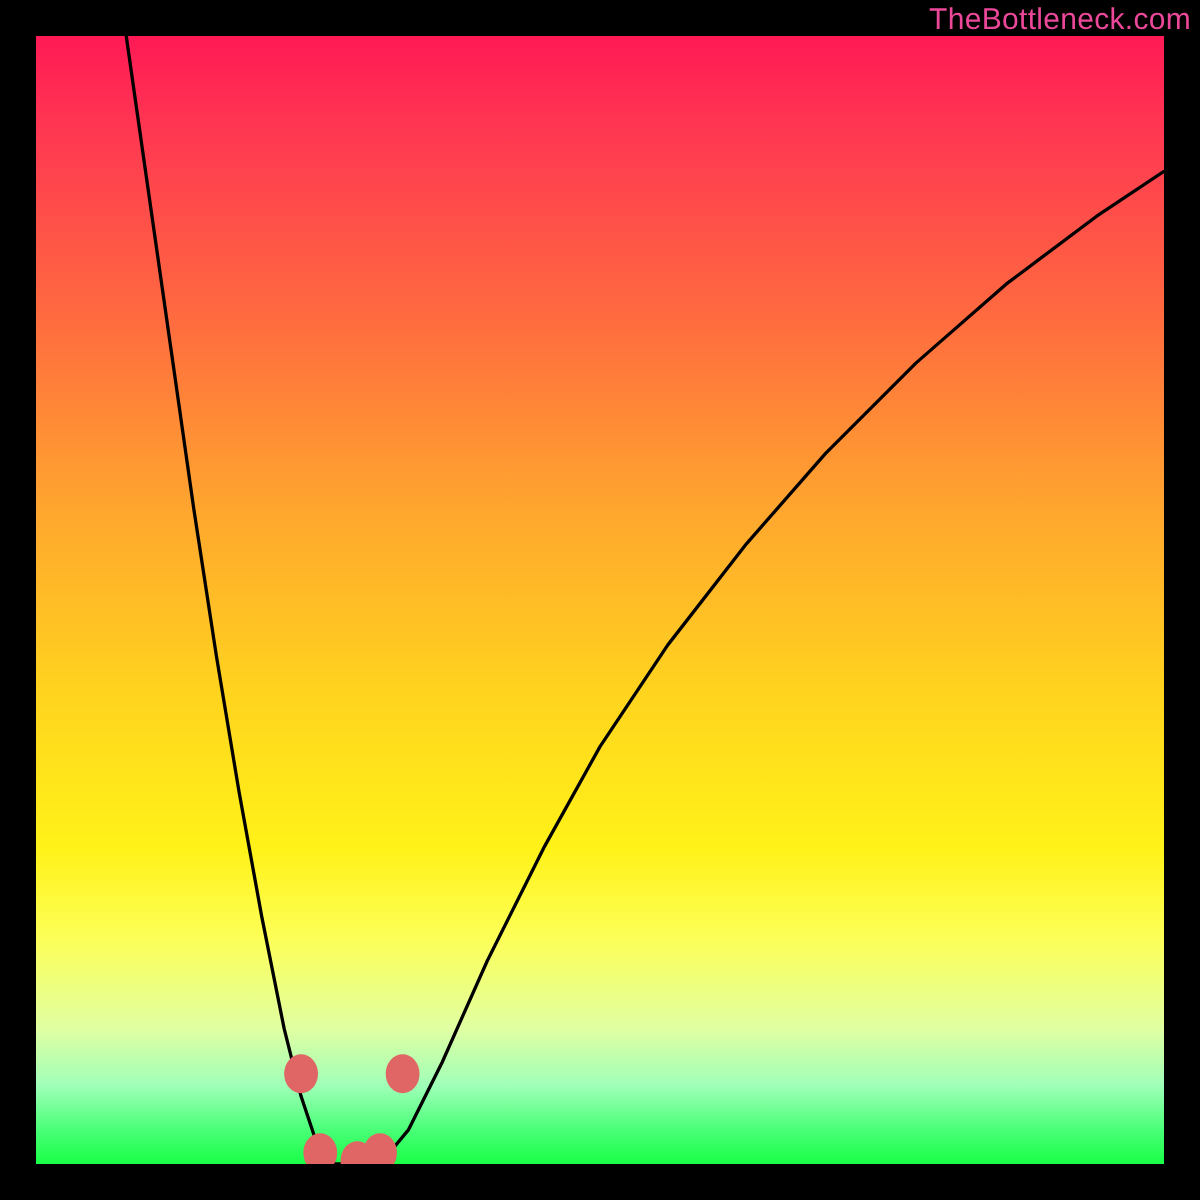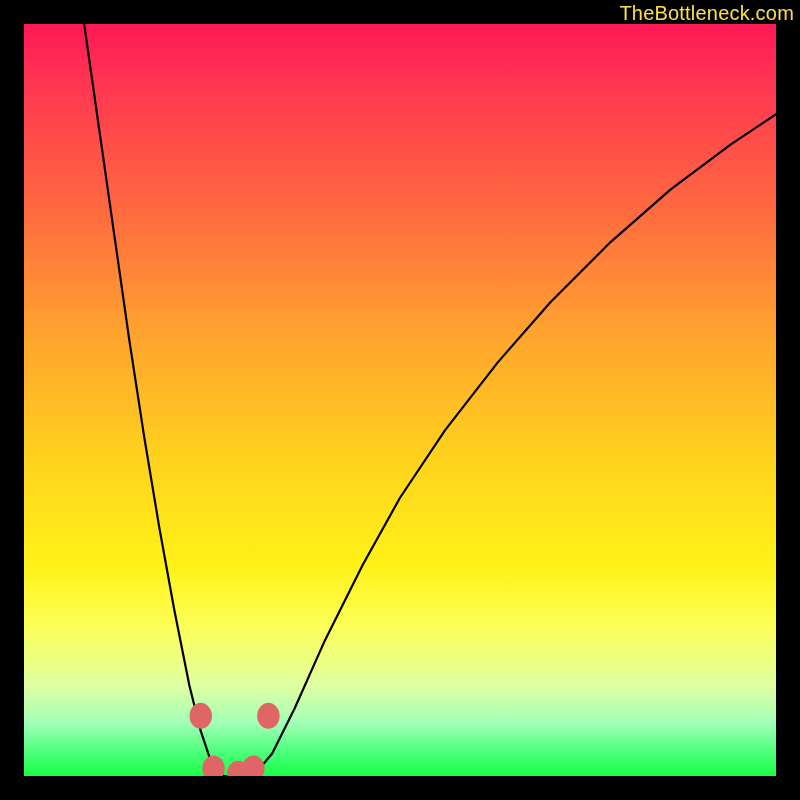--- a/index.html
+++ b/index.html
@@ -37,21 +37,21 @@
     left: 0;
     top: 0;
     width: 752px;
     height: 752px;
     display: block;
   }
   .watermark {
     position: absolute;
     top: 2px;
     right: 6px;
-    color: #fde047;
+    color: #ec4899;
     font-size: 20px;
     font-weight: 500;
     letter-spacing: 0.2px;
   }
 </style>
 </head>
 <body>
 
 <div class="frame">
   <svg class="chart-svg" viewBox="0 0 752 752" preserveAspectRatio="none">

